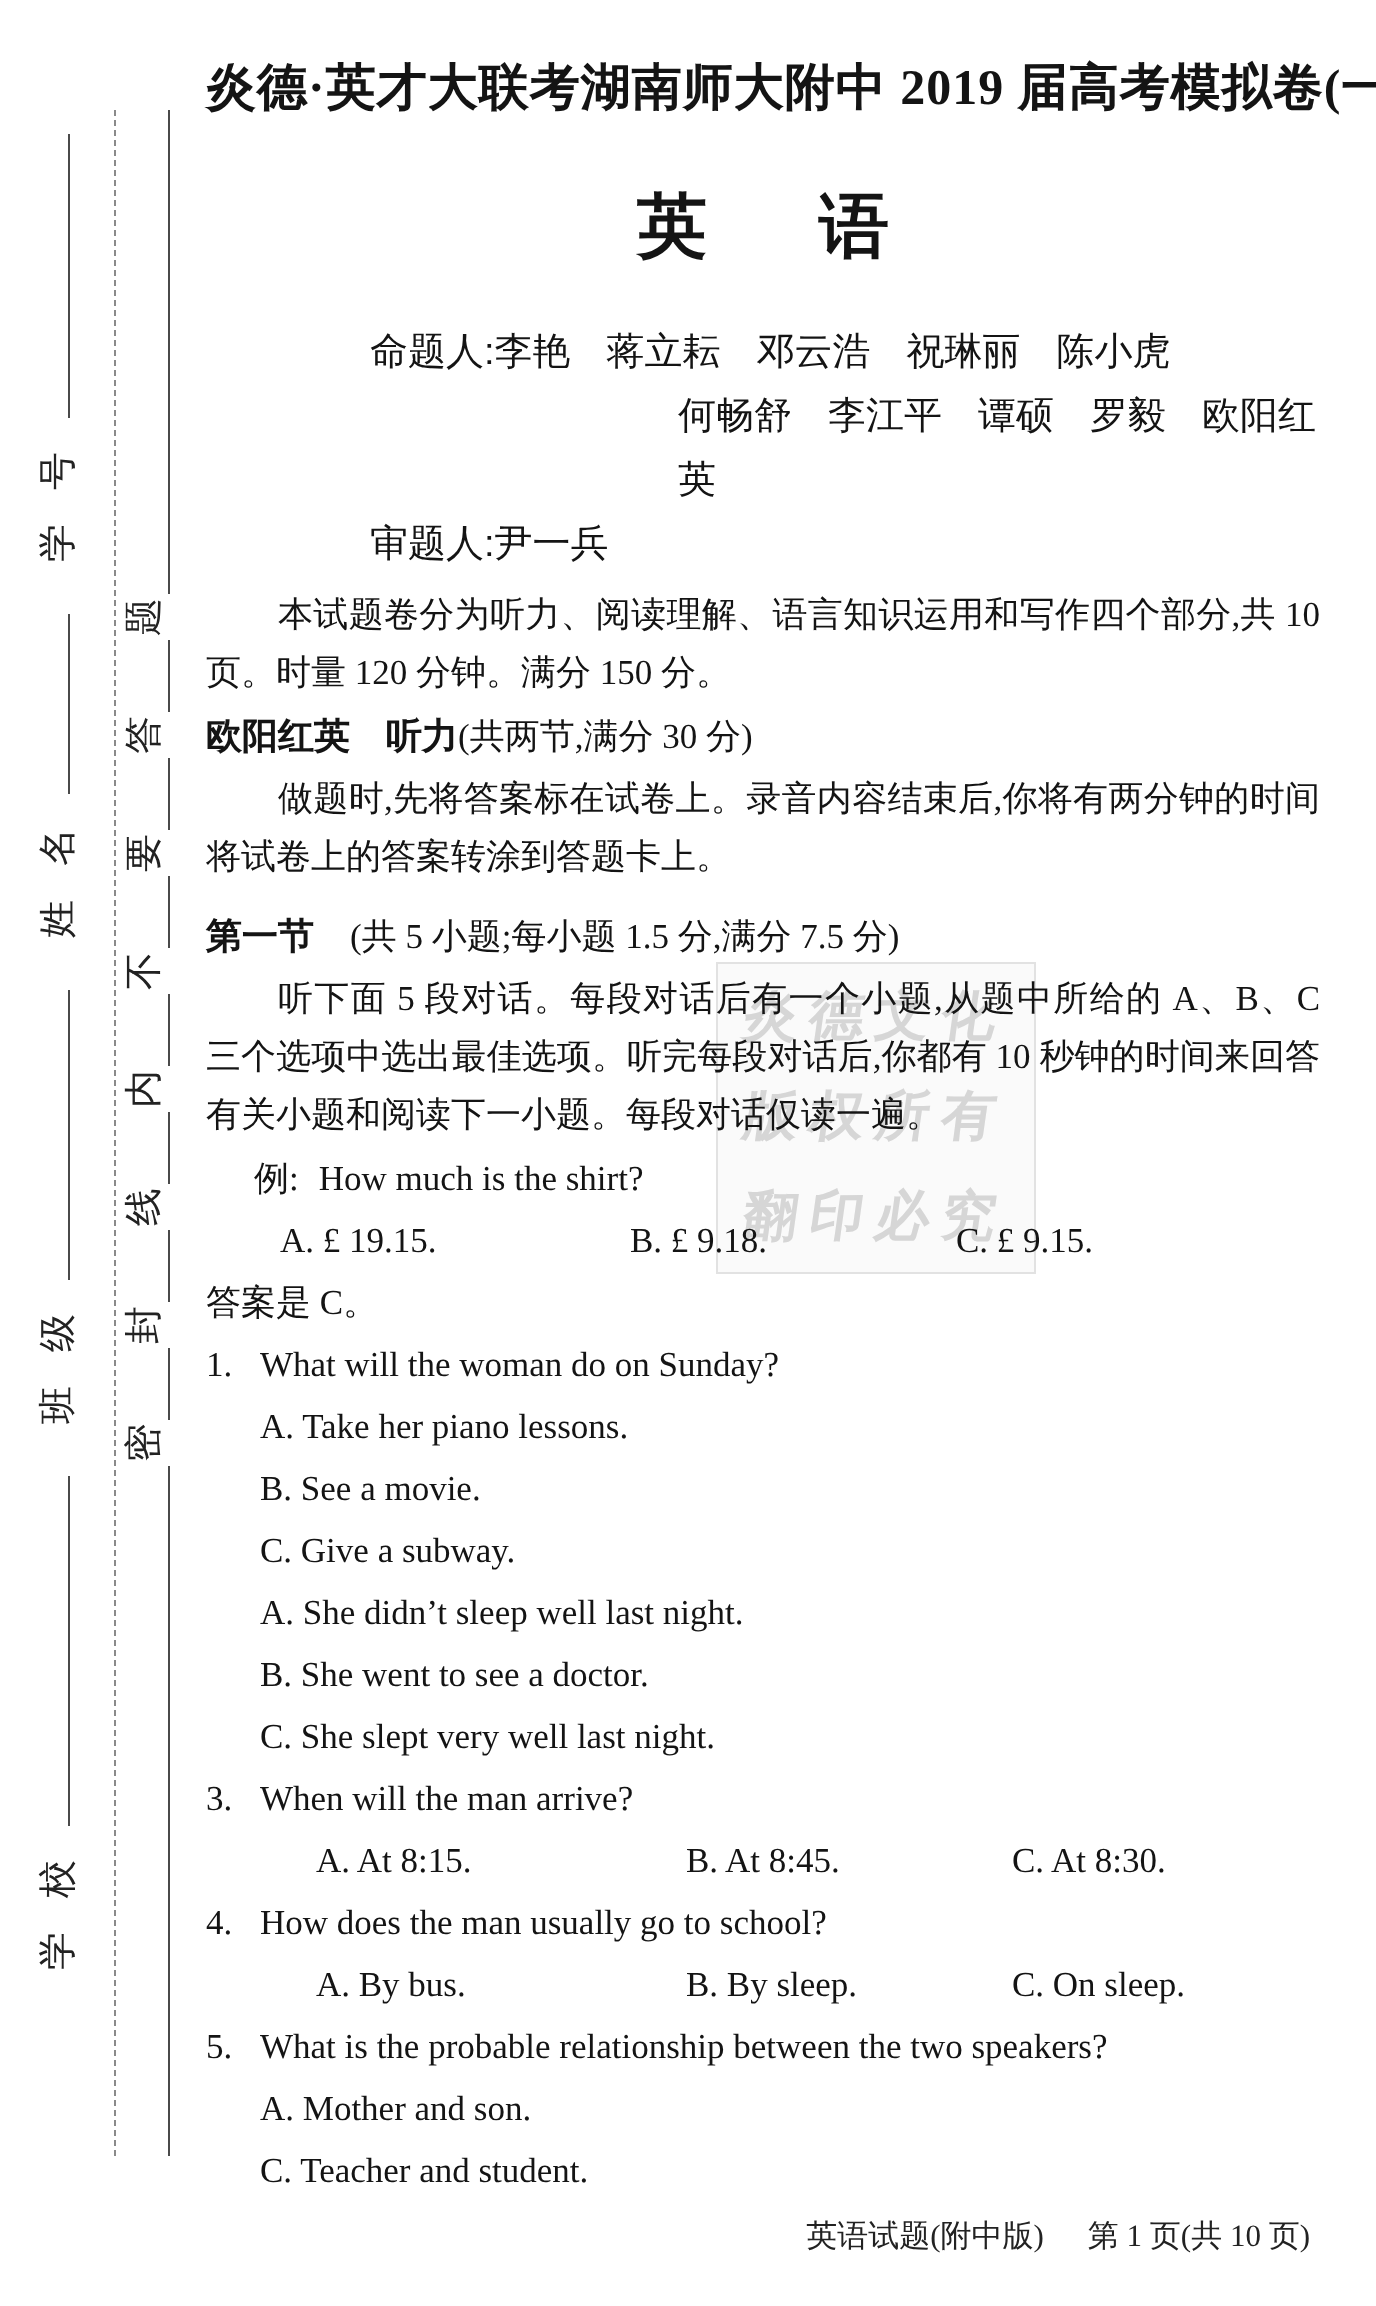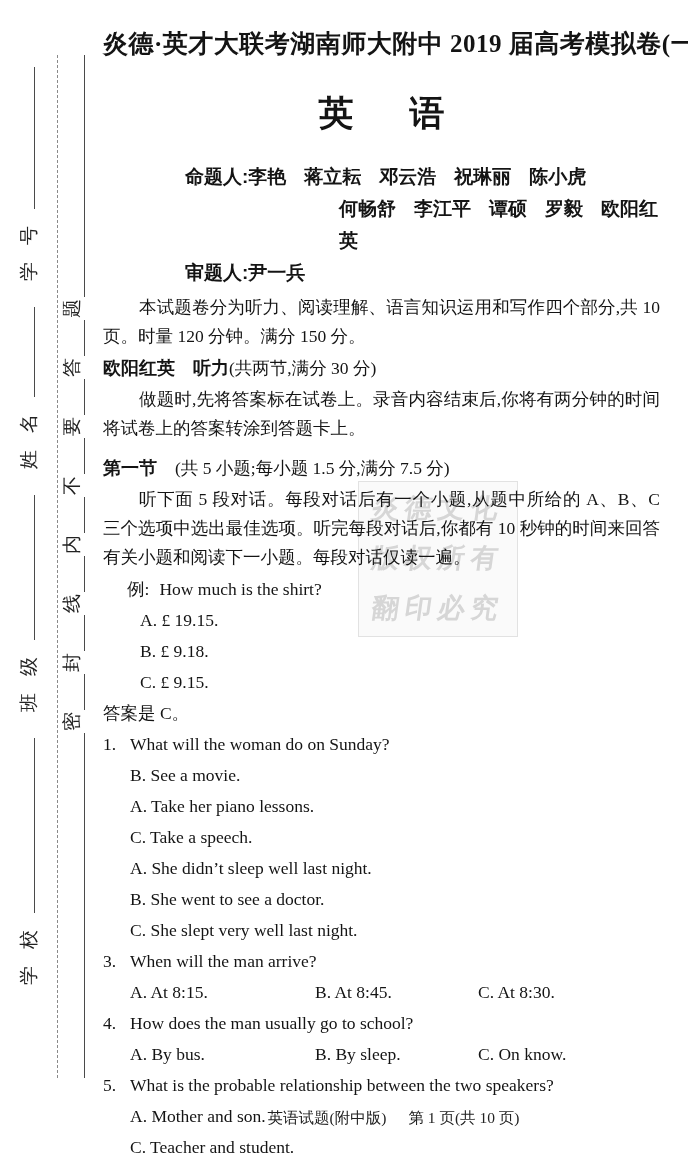--- a/index.html
+++ b/index.html
@@ -35,45 +35,45 @@
 
   
   .content { position:absolute; left:103px; top:0; width:557px; z-index:1; }
   .paper-title { margin:27px 0 0; font-size:25px; font-weight:bold; text-align:center;
     letter-spacing:0.5px; white-space:nowrap; }
   .subject-chars { display:flex; justify-content:center; gap:56px; margin-top:30px;
     font-family:"Liberation Sans","DejaVu Sans",sans-serif;
     font-size:35px; font-weight:bold; }
   .byline { margin-top:24px; padding-left:82px;
     font-family:"Liberation Sans","DejaVu Sans",sans-serif;
-    font-size:19px; font-weight:bold; line-height:32px; }
+    font-size:19px; font-weight:normal; line-height:32px; }
   .byline-row2 { padding-left:154px; }
   .name-item { margin-right:18px; }
   .name-item:last-child { margin-right:0; }
   .para { font-size:17.5px; line-height:29px; text-align:justify; }
   .first-indent { text-indent:36px;font-family:Liberation Serif, serif; }
   .heading-line { font-size:18px; line-height:30px; margin-top:2px; }
   .bold-sans { font-family:"Liberation Sans","DejaVu Sans",sans-serif; font-weight:bold; }
   .heading-gap { display:inline-block; width:18px; }
   .heading-paren { font-size:17.5px;margin-top:43px; }
 
   .qa-area { font-size:17.5px; line-height:31px; }
   .ex-line { margin-top:2px;margin-left:24px; }
   .ex-label { margin-right:10px; }
   .opt-row { display:flex; }
-  .ex-opts { padding-left:37px;flex-direction:column; }
+  .ex-opts { padding-left:37px; }
   .q-opts { padding-left:27px; }
   .opt-col-a { width:175px; flex:none; }
-  .q-opt-col-a { width:185px; flex:none; }
+  .q-opt-col-a { width:185px; flex:none;margin-left:28px; }
   .opt-col-b { width:163px; flex:none; }
   .q-num { display:inline-block; width:27px; }
   .opt-line { padding-left:27px; }
 
   
-  .footer { position:absolute; left:115px; top:1108px; width:557px; text-align:center;
+  .footer { position:absolute; left:98px; top:1108px; width:557px; text-align:right;
     font-size:15.5px; color:#222; }
   .footer-gap { display:inline-block; width:22px; }
 </style>
 </head>
 <body>
 
 <div class="page">
 
   <div class="seal-dash-line"></div>
   <div class="seal-solid-line"></div>
@@ -131,43 +131,43 @@
       </div>
       <div class="opt-row ex-opts" id="example-opts">
           <span class="opt-col-a">A. £ 19.15.</span>
           <span class="opt-col-b">B. £ 9.18.</span>
           <span>C. £ 9.15.</span>
         </div>
       <div>答案是 C。</div>
       <div id="questions-container">
           <div class="q-block">
             <div class="q-line"><span class="q-num">1.</span><span>What will the woman do on Sunday?</span></div>
+            <div class="opt-line">A. Take her piano lessons.</div>
             <div class="opt-line">B. See a movie.</div>
-            <div class="opt-line">A. Take her piano lessons.</div>
-            <div class="opt-line">C. Take a speech.</div>
+            <div class="opt-line">C. Give a subway.</div>
           </div>
           <div class="q-block">
             <div class="opt-line">A. She didn’t sleep well last night.</div>
             <div class="opt-line">B. She went to see a doctor.</div>
             <div class="opt-line">C. She slept very well last night.</div>
           </div>
           <div class="q-block">
             <div class="q-line"><span class="q-num">3.</span><span>When will the man arrive?</span></div>
             <div class="opt-row q-opts">
               <span class="q-opt-col-a">A. At 8:15.</span>
               <span class="opt-col-b">B. At 8:45.</span>
               <span>C. At 8:30.</span>
             </div>
           </div>
           <div class="q-block">
             <div class="q-line"><span class="q-num">4.</span><span>How does the man usually go to school?</span></div>
             <div class="opt-row q-opts">
               <span class="q-opt-col-a">A. By bus.</span>
               <span class="opt-col-b">B. By sleep.</span>
-              <span>C. On know.</span>
+              <span>C. On sleep.</span>
             </div>
           </div>
           <div class="q-block">
             <div class="q-line"><span class="q-num">5.</span><span>What is the probable relationship between the two speakers?</span></div>
             <div class="opt-line">A. Mother and son.</div>
             <div class="opt-line">C. Teacher and student.</div>
           </div>
         </div>
     </div>
   </div>

